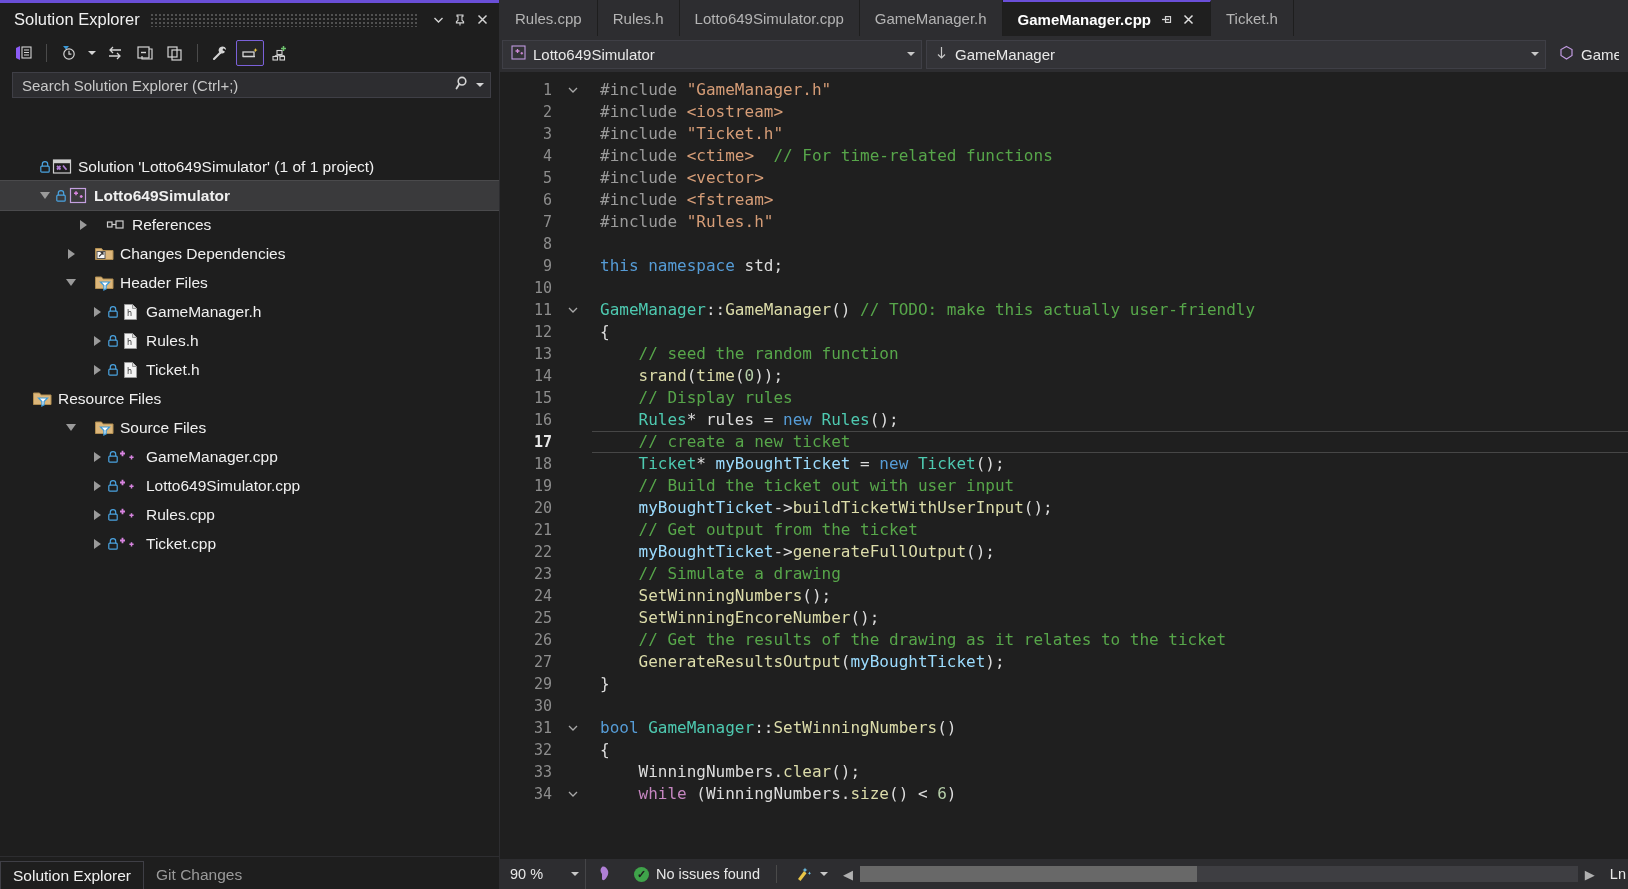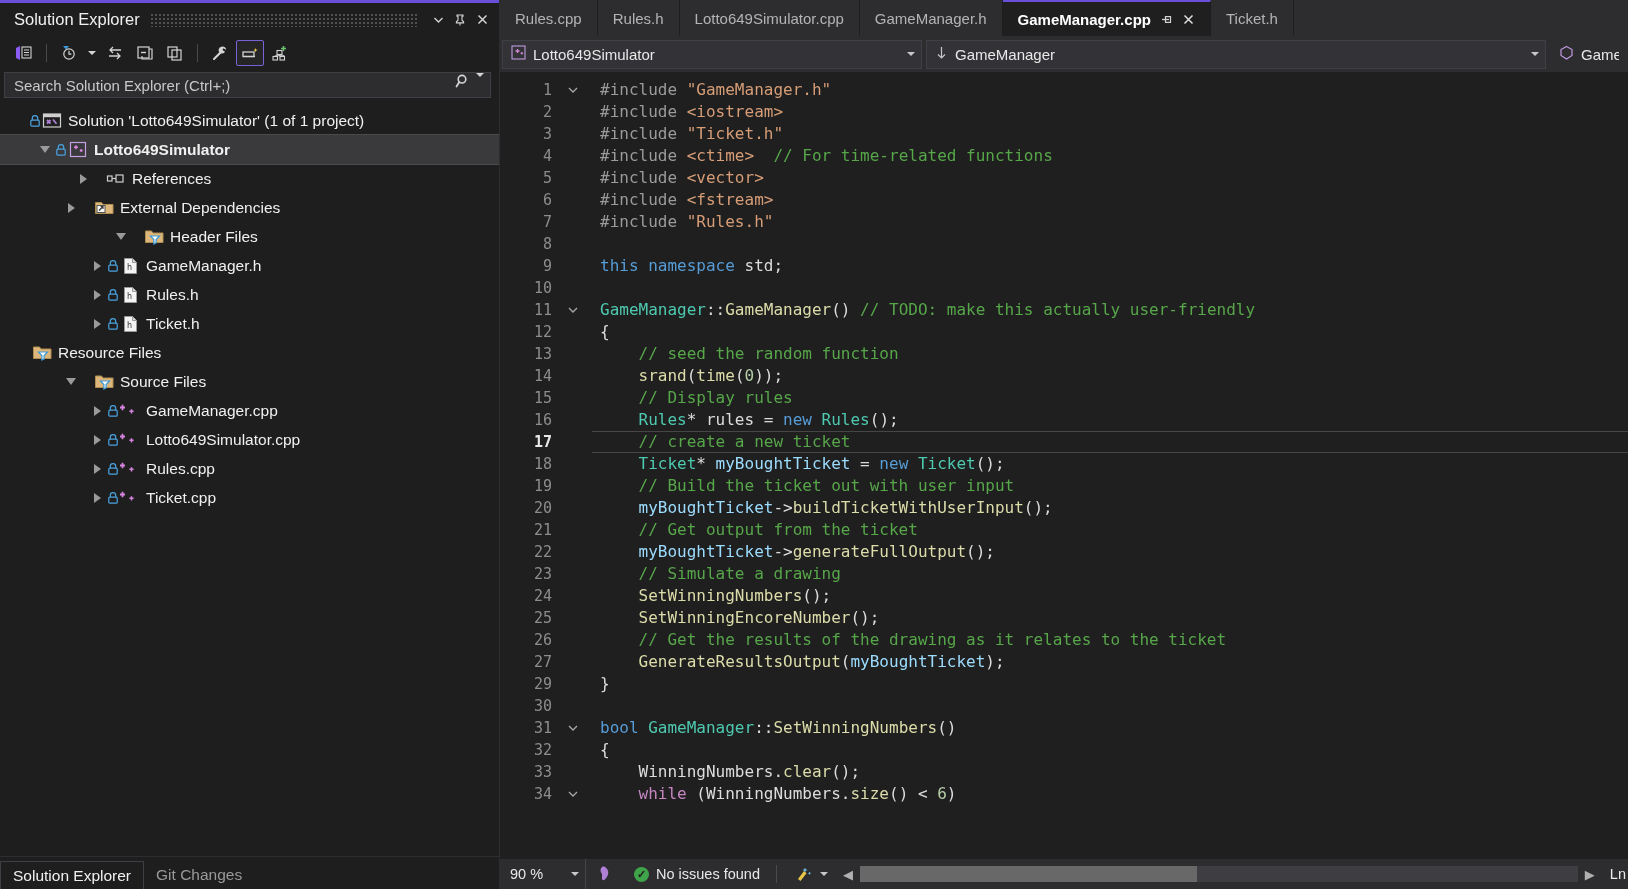--- a/index.html
+++ b/index.html
@@ -47,23 +47,23 @@
   }
   .tb-ico.sel { border-color: #7b61d9; background: #252526; }
   .tb-sep { width: 1px; height: 18px; background: #4a4a4a; margin: 0 6px; }
   .tb-caret { width: 14px; height: 26px; display:flex; align-items:center; justify-content:center; }
   .tb-caret::after {
     content:""; border-left: 4px solid transparent; border-right: 4px solid transparent;
     border-top: 4px solid #d4d4d4;
   }
 
   .se-search {
-    margin: 2px 8px 4px 4px; height: 26px;
+    margin: 2px 8px 4px 12px; height: 26px;
     background: #2d2d30; border: 1px solid #3f3f46;
-    display: flex; padding: 0 6px 0 9px;
+    display: flex; align-items: center; padding: 0 6px 0 9px;
   }
   .se-search input {
     flex: 1; background: transparent; border: none; outline: none;
     color: #c8c8c8; font-size: 15px; font-family: "Liberation Sans", sans-serif;
   }
   .se-search input::placeholder { color: #c8c8c8; }
 
   .tree { flex: 1; overflow: hidden; padding-top: 4px; }
   .tree-row {
     height: 29px; display: flex; align-items: center;
@@ -272,21 +272,21 @@
       <span>
         <svg width="17" height="16" viewBox="0 0 17 16">
           <circle cx="7" cy="6.2" r="3.8" fill="none" stroke="#d4d4d4" stroke-width="1.6"></circle>
           <path d="M4.3 9 L1.5 13.5" stroke="#d4d4d4" stroke-width="1.8" stroke-linecap="round"></path>
         </svg>
       </span>
       <span style="margin-left:4px;width:0;height:0;border-left:4px solid transparent;border-right:4px solid transparent;border-top:4px solid #d4d4d4;"></span>
     </div>
 
     <div class="tree" id="tree">
-        <div class="tree-row" style="padding-left: 10px;">
+        <div class="tree-row" style="padding-left: 20px; margin-top: 46px;">
           <span class="expander"></span>
           <span class="lock">
             <svg width="12" height="14" viewBox="0 0 12 14">
               <path d="M3.3 6.2 V4.3 a2.7 2.7 0 0 1 5.4 0 V6.2" fill="none" stroke="#4aa3e0" stroke-width="1.2"></path>
               <rect x="1.8" y="6.2" width="8.4" height="6" rx="1" fill="none" stroke="#4aa3e0" stroke-width="1.2"></rect>
             </svg>
           </span>
           <span class="node-icon">
             <svg width="20" height="17" viewBox="0 0 20 17">
               <rect x="1.5" y="2" width="17" height="13" fill="none" stroke="#cfcfcf" stroke-width="1.2"></rect>
@@ -335,23 +335,23 @@
             <span class="arrow-closed"></span>
           </span>
           <span class="lock"></span>
           <span class="node-icon">
             <svg width="21" height="17" viewBox="0 0 21 17">
               <path d="M1.5 3.5 h6 l1.5 2 h10 v9 h-17.5 Z" fill="#dcb67a" stroke="#b08d50" stroke-width="1"></path>
               <rect x="3" y="6.5" width="8" height="7" fill="#f7f7f7" stroke="#555" stroke-width="1"></rect>
               <path d="M5 11.5 L9 7.5 M6.6 7.5 H9 V10" stroke="#333" stroke-width="1.1" fill="none"></path>
             </svg>
           </span>
-          <span class="node-label">External Dependencies</span>
-        </div>
-        <div class="tree-row" style="padding-left: 88px; margin-left: 24px;">
+          <span class="node-label">Changes Dependencies</span>
+        </div>
+        <div class="tree-row" style="padding-left: 62px;">
           <span class="expander">
             <span class="arrow-open"></span>
           </span>
           <span class="lock"></span>
           <span class="node-icon">
             <svg width="21" height="17" viewBox="0 0 21 17">
               <path d="M1.5 3 h6 l1.5 2 h10 v9.5 h-17.5 Z" fill="#dcb67a" stroke="#b08d50" stroke-width="1"></path>
               <path d="M6.5 8 h9 l-3.4 3.6 v3.2 l-2.2 1.2 v-4.4 Z" fill="#ffffff" stroke="#3b9ad9" stroke-width="1.2"></path>
             </svg>
           </span>

